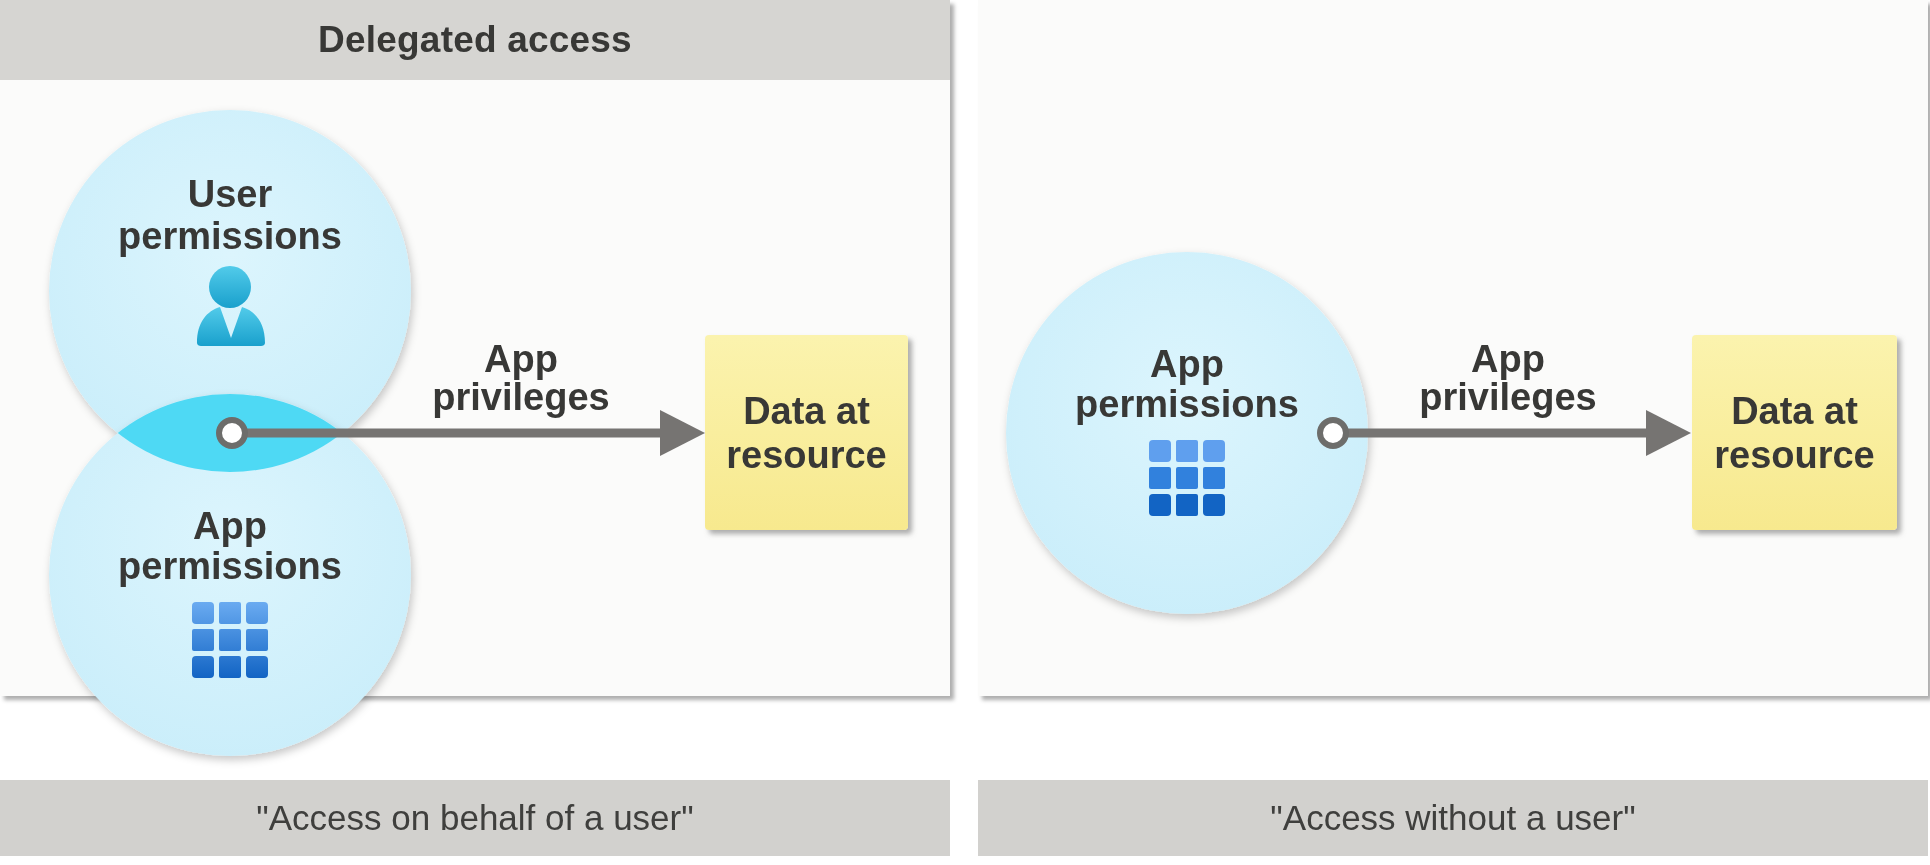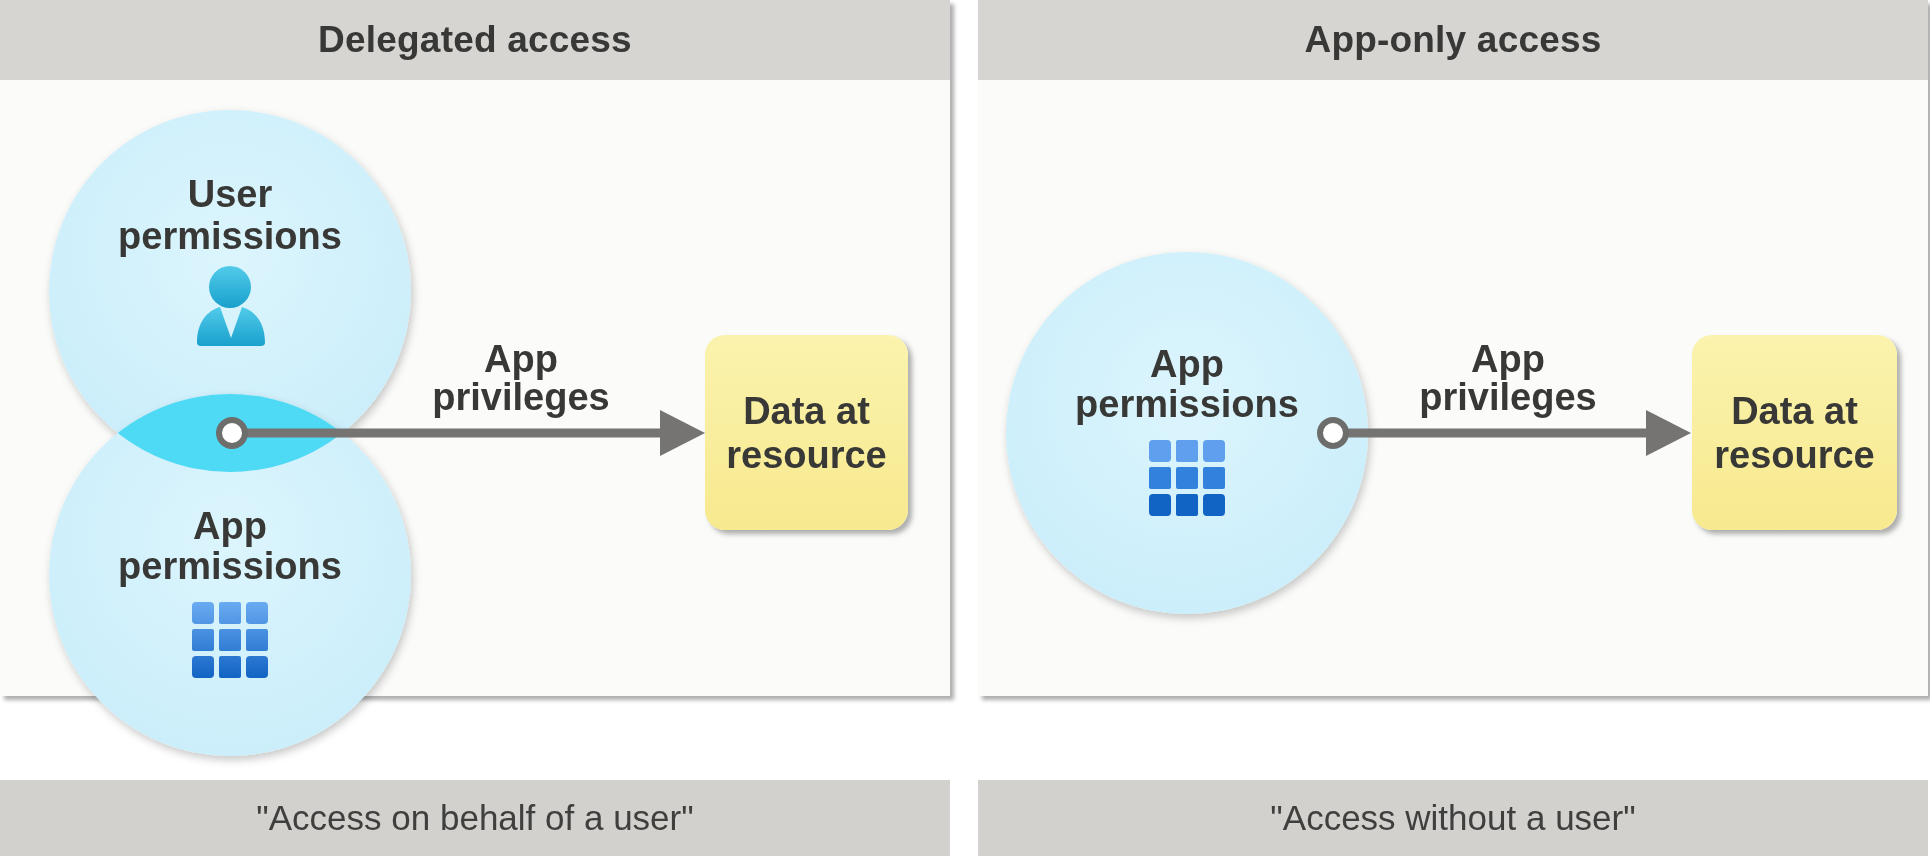--- a/index.html
+++ b/index.html
@@ -25,21 +25,21 @@
     display:flex;align-items:center;justify-content:center;
     font-size:35px;font-weight:300;color:#3f3f3d;
   }
   .lbl{
     position:absolute;white-space:pre-line;text-align:center;
     font-weight:700;color:#38383­6;color:#383836;font-size:38px;line-height:42px;
     transform:translateX(-50%);
   }
   .lbl-privileges{line-height:38px;}
   .resource-box{
-    position:absolute;width:203px;height:195px;border-radius:20px;
+    position:absolute;width:203px;height:195px;border-radius:4px;
     background:linear-gradient(180deg,#fbf3ae 0%,#f7e98e 100%);
     box-shadow:4px 4px 5px rgba(110,110,110,0.55);
     display:flex;align-items:center;justify-content:center;
   }
   .resource-box .lbl{position:static;transform:none;line-height:44px;}
 </style>
 </head>
 <body>
 
 <div class="stage">
@@ -110,21 +110,20 @@
       <div class="resource-box" style="left:705px;top:255px;">
         <span class="lbl">Data at
 resource</span>
       </div>
     </div>
 
     <footer class="panel-footer">"Access on behalf of a user"</footer>
   </section>
 
   <section class="panel panel-right">
-    <header class="panel-header">App-only access</header>
 
     <div class="panel-body">
       <svg width="950" height="700" viewBox="0 0 950 700">
         <defs>
           <radialGradient id="circGradR" cx="50%" cy="40%" r="70%">
             <stop offset="0%" stop-color="#dcf5fd"></stop>
             <stop offset="100%" stop-color="#c8edfa"></stop>
           </radialGradient>
           <linearGradient id="gridGradR" gradientUnits="userSpaceOnUse" x1="0" y1="360" x2="0" y2="436">
             <stop offset="0%" stop-color="#6aabf1"></stop>

